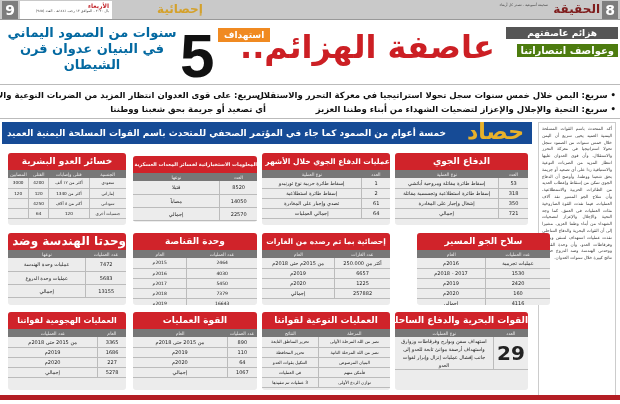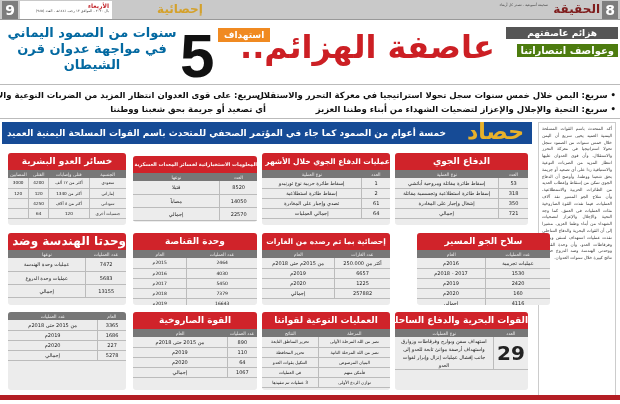--- a/index.html
+++ b/index.html
@@ -50,21 +50,21 @@
   <div class="pnum r">8</div>
 </div>
 
 <div class="kicker1">هزائم عاصفتهم</div>
 <div class="kicker2">وعواصف انتصاراتنا</div>
 <div class="headline">عاصفة الهزائم..</div>
 <div class="badge">استهداف</div>
 <div class="big5">5</div>
 <div class="subhead">
   <div>سنوات من الصمود اليماني</div>
-  <div>في مواجهة عدوان قرن الشيطان</div>
+  <div>في البنيان عدوان قرن الشيطان</div>
 </div>
 
 <div class="rule" style="top:84px"></div>
 <div class="bullet" style="right:4px;top:89px">• سريع: اليمن خلال خمس سنوات سجل تحولا استراتيجيا في معركة التحرر والاستقلال</div>
 <div class="bullet" style="right:4px;top:103px">• سريع: التحية والإجلال والإعزاز لتضحيات الشهداء من أبناء وطننا العزيز</div>
 <div class="bullet" style="left:4px;top:89px;width:262px;text-align:right">ـ سريع: على قوى العدوان انتظار المزيد من الضربات النوعية والاستباقية رداً على</div>
 <div class="bullet" style="left:4px;top:103px;width:262px;text-align:right">أي تصعيد أو جريمة بحق شعبنا ووطننا</div>
 <div class="rule" style="top:118px"></div>
 
 <div class="banner">
@@ -283,21 +283,21 @@
         </tr>
   <tr>
           <td style="height:6.5px">16643</td>
           <td>2019م</td>
         </tr>
 
   </tbody>
     </table>
 </div>
 <div class="box" style="left:133px;top:312px;width:124px;height:78px">
-  <h3>القوة الصاروخية</h3>
+  <h3>القوة العمليات</h3>
   <table>
       <tbody>
         <tr>
           <th style="width:24%">عدد العمليات</th>
           <th>العام</th>
         </tr>
   <tr>
           <td>890</td>
           <td>من 2015 حتى 2018م</td>
         </tr>
@@ -371,20 +371,21 @@
           <td>عمليات وحدة الدروع</td>
         </tr>
   <tr>
           <td style="height:13px">13155</td>
           <td>إجمالي</td>
         </tr>
       </tbody>
     </table>
 </div>
 <div class="box" style="left:8px;top:312px;width:118px;height:78px">
+  <h3 style="font-size:8px">العمليات الهجومية لقواتنا</h3>
   <table>
       <tbody>
         <tr>
           <th style="width:24%">العام</th>
           <th>عدد العمليات</th>
         </tr>
   <tr>
           <td>3365</td>
           <td>من 2015 حتى 2018م</td>
         </tr>

